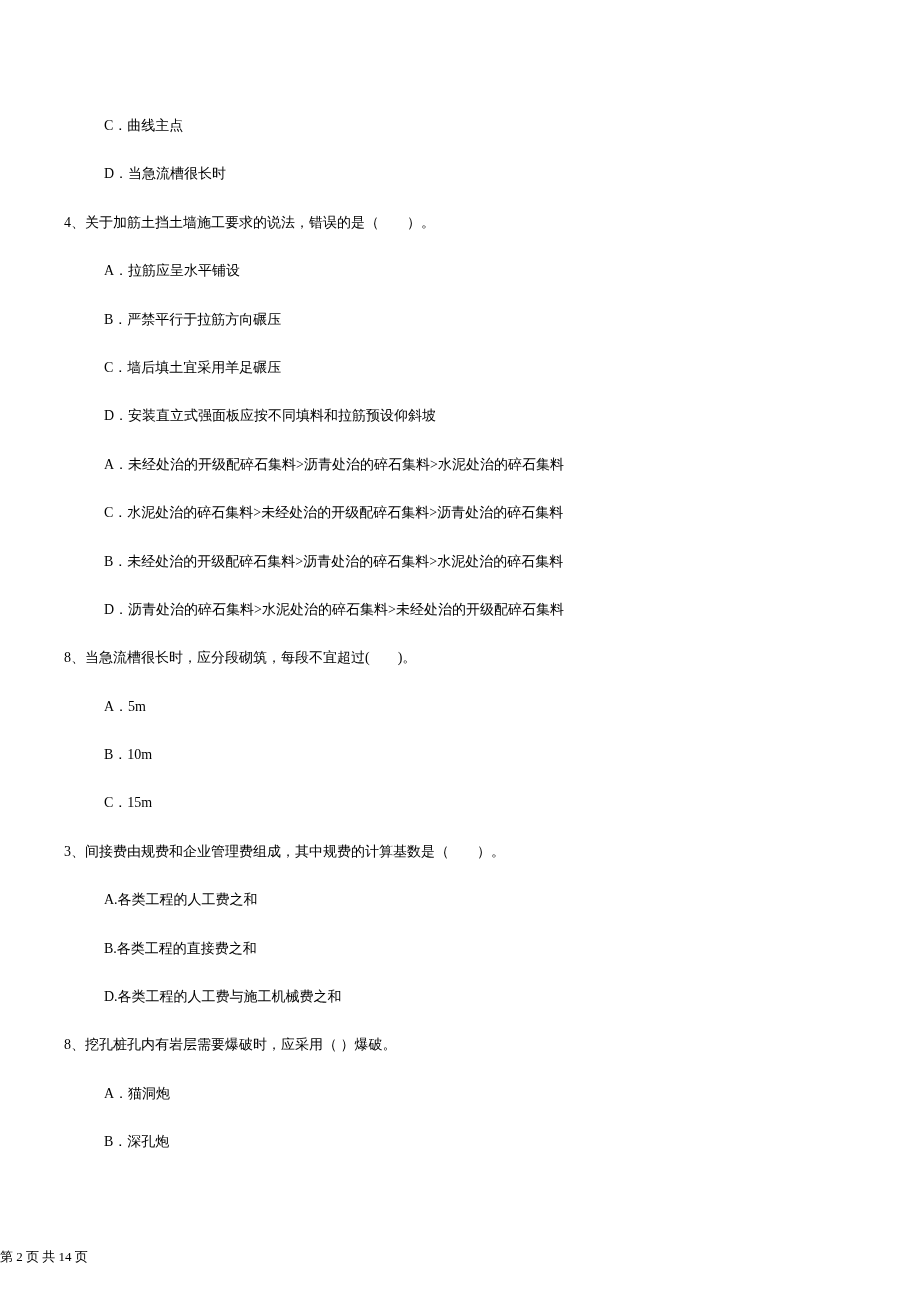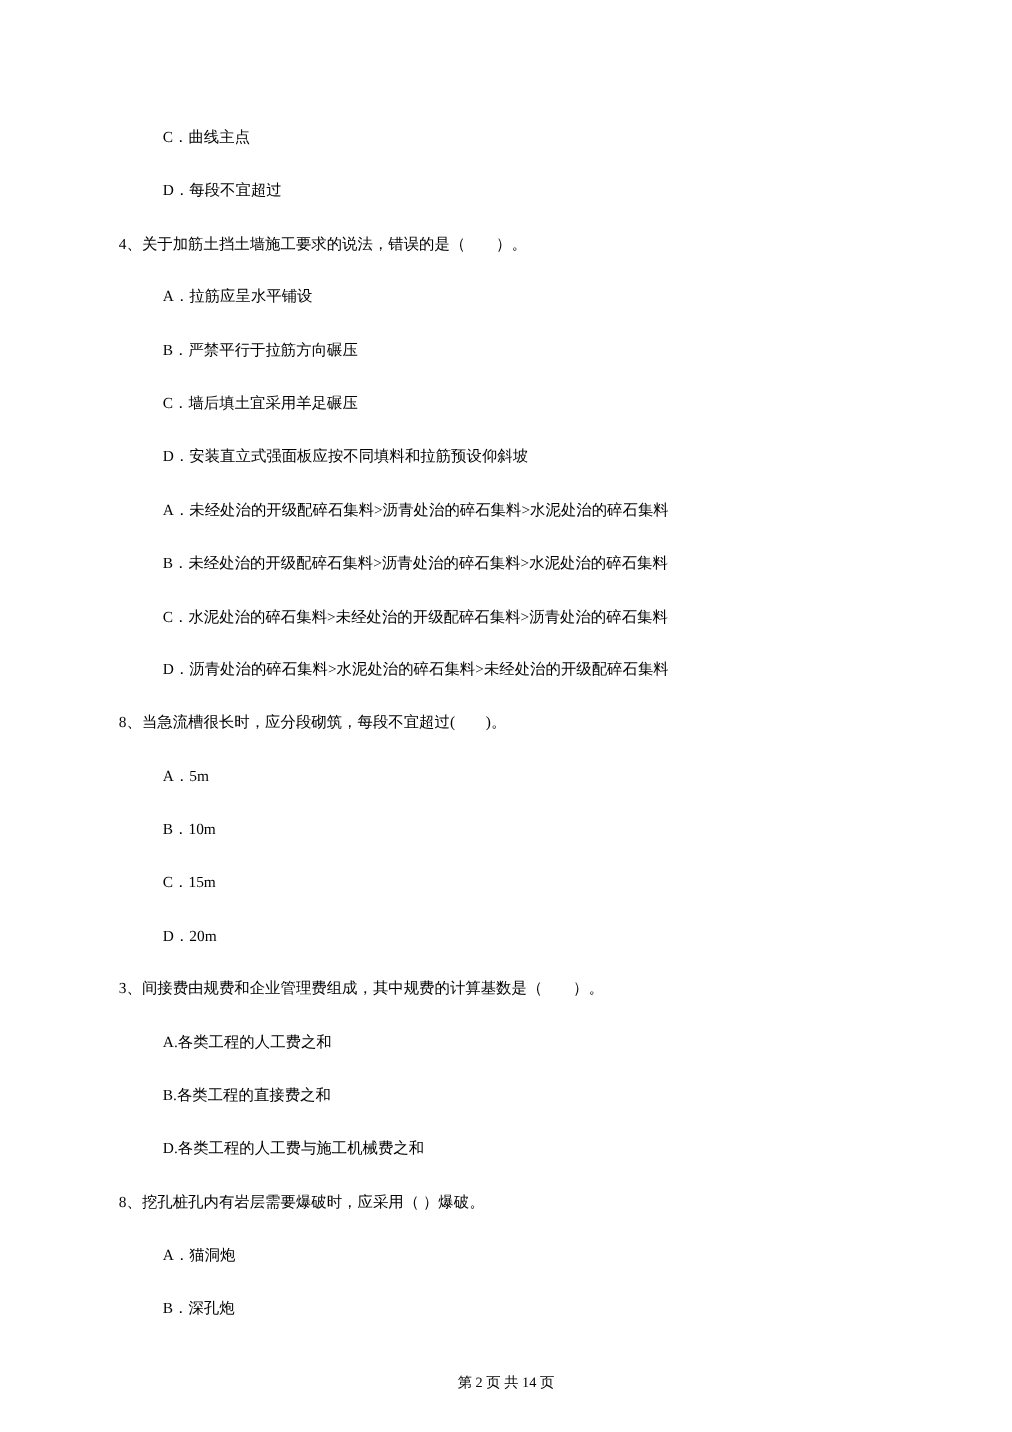--- a/index.html
+++ b/index.html
@@ -8,61 +8,60 @@
       color: #000;
       background: #fff;
       margin: 0;
       padding: 0;
       width: 920px;
       min-height: 1302px;
       position: relative;
       line-height: 1.6;
     }
     .page {
-      padding: 115px 155px 0 108px;
+      padding: 115px 155px 0 64px;
     }
     .option {
       padding-left: 40px;
       margin-bottom: 26px;
     }
     .question {
       margin-bottom: 26px;
     }
     .footer {
       position: absolute;
       bottom: 34px;
       width: 100%;
-      text-align: center;
+      text-align: left;
       font-size: 13px;
     }
   </style>
 </head>
 <body>
 
 <div class="page">
 
   <div class="option">C．曲线主点</div>
-  <div class="option">D．每段不宜超过</div>
+  <div class="option">D．当急流槽很长时</div>
 
   <div class="question">4、关于加筋土挡土墙施工要求的说法，错误的是（　　）。</div>
   <div class="option">A．拉筋应呈水平铺设</div>
   <div class="option">B．严禁平行于拉筋方向碾压</div>
   <div class="option">C．墙后填土宜采用羊足碾压</div>
   <div class="option">D．安装直立式强面板应按不同填料和拉筋预设仰斜坡</div>
 
   <div class="option">A．未经处治的开级配碎石集料&gt;沥青处治的碎石集料&gt;水泥处治的碎石集料</div>
+  <div class="option">C．水泥处治的碎石集料&gt;未经处治的开级配碎石集料&gt;沥青处治的碎石集料</div>
   <div class="option">B．未经处治的开级配碎石集料&gt;沥青处治的碎石集料&gt;水泥处治的碎石集料</div>
-  <div class="option">C．水泥处治的碎石集料&gt;未经处治的开级配碎石集料&gt;沥青处治的碎石集料</div>
   <div class="option">D．沥青处治的碎石集料&gt;水泥处治的碎石集料&gt;未经处治的开级配碎石集料</div>
 
   <div class="question">8、当急流槽很长时，应分段砌筑，每段不宜超过(　　)。</div>
   <div class="option">A．5m</div>
   <div class="option">B．10m</div>
   <div class="option">C．15m</div>
-  <div class="option">D．20m</div>
 
   <div class="question">3、间接费由规费和企业管理费组成，其中规费的计算基数是（　　）。</div>
   <div class="option">A.各类工程的人工费之和</div>
   <div class="option">B.各类工程的直接费之和</div>
   <div class="option">D.各类工程的人工费与施工机械费之和</div>
 
   <div class="question">8、挖孔桩孔内有岩层需要爆破时，应采用（  ）爆破。</div>
   <div class="option">A．猫洞炮</div>
   <div class="option">B．深孔炮</div>
 

